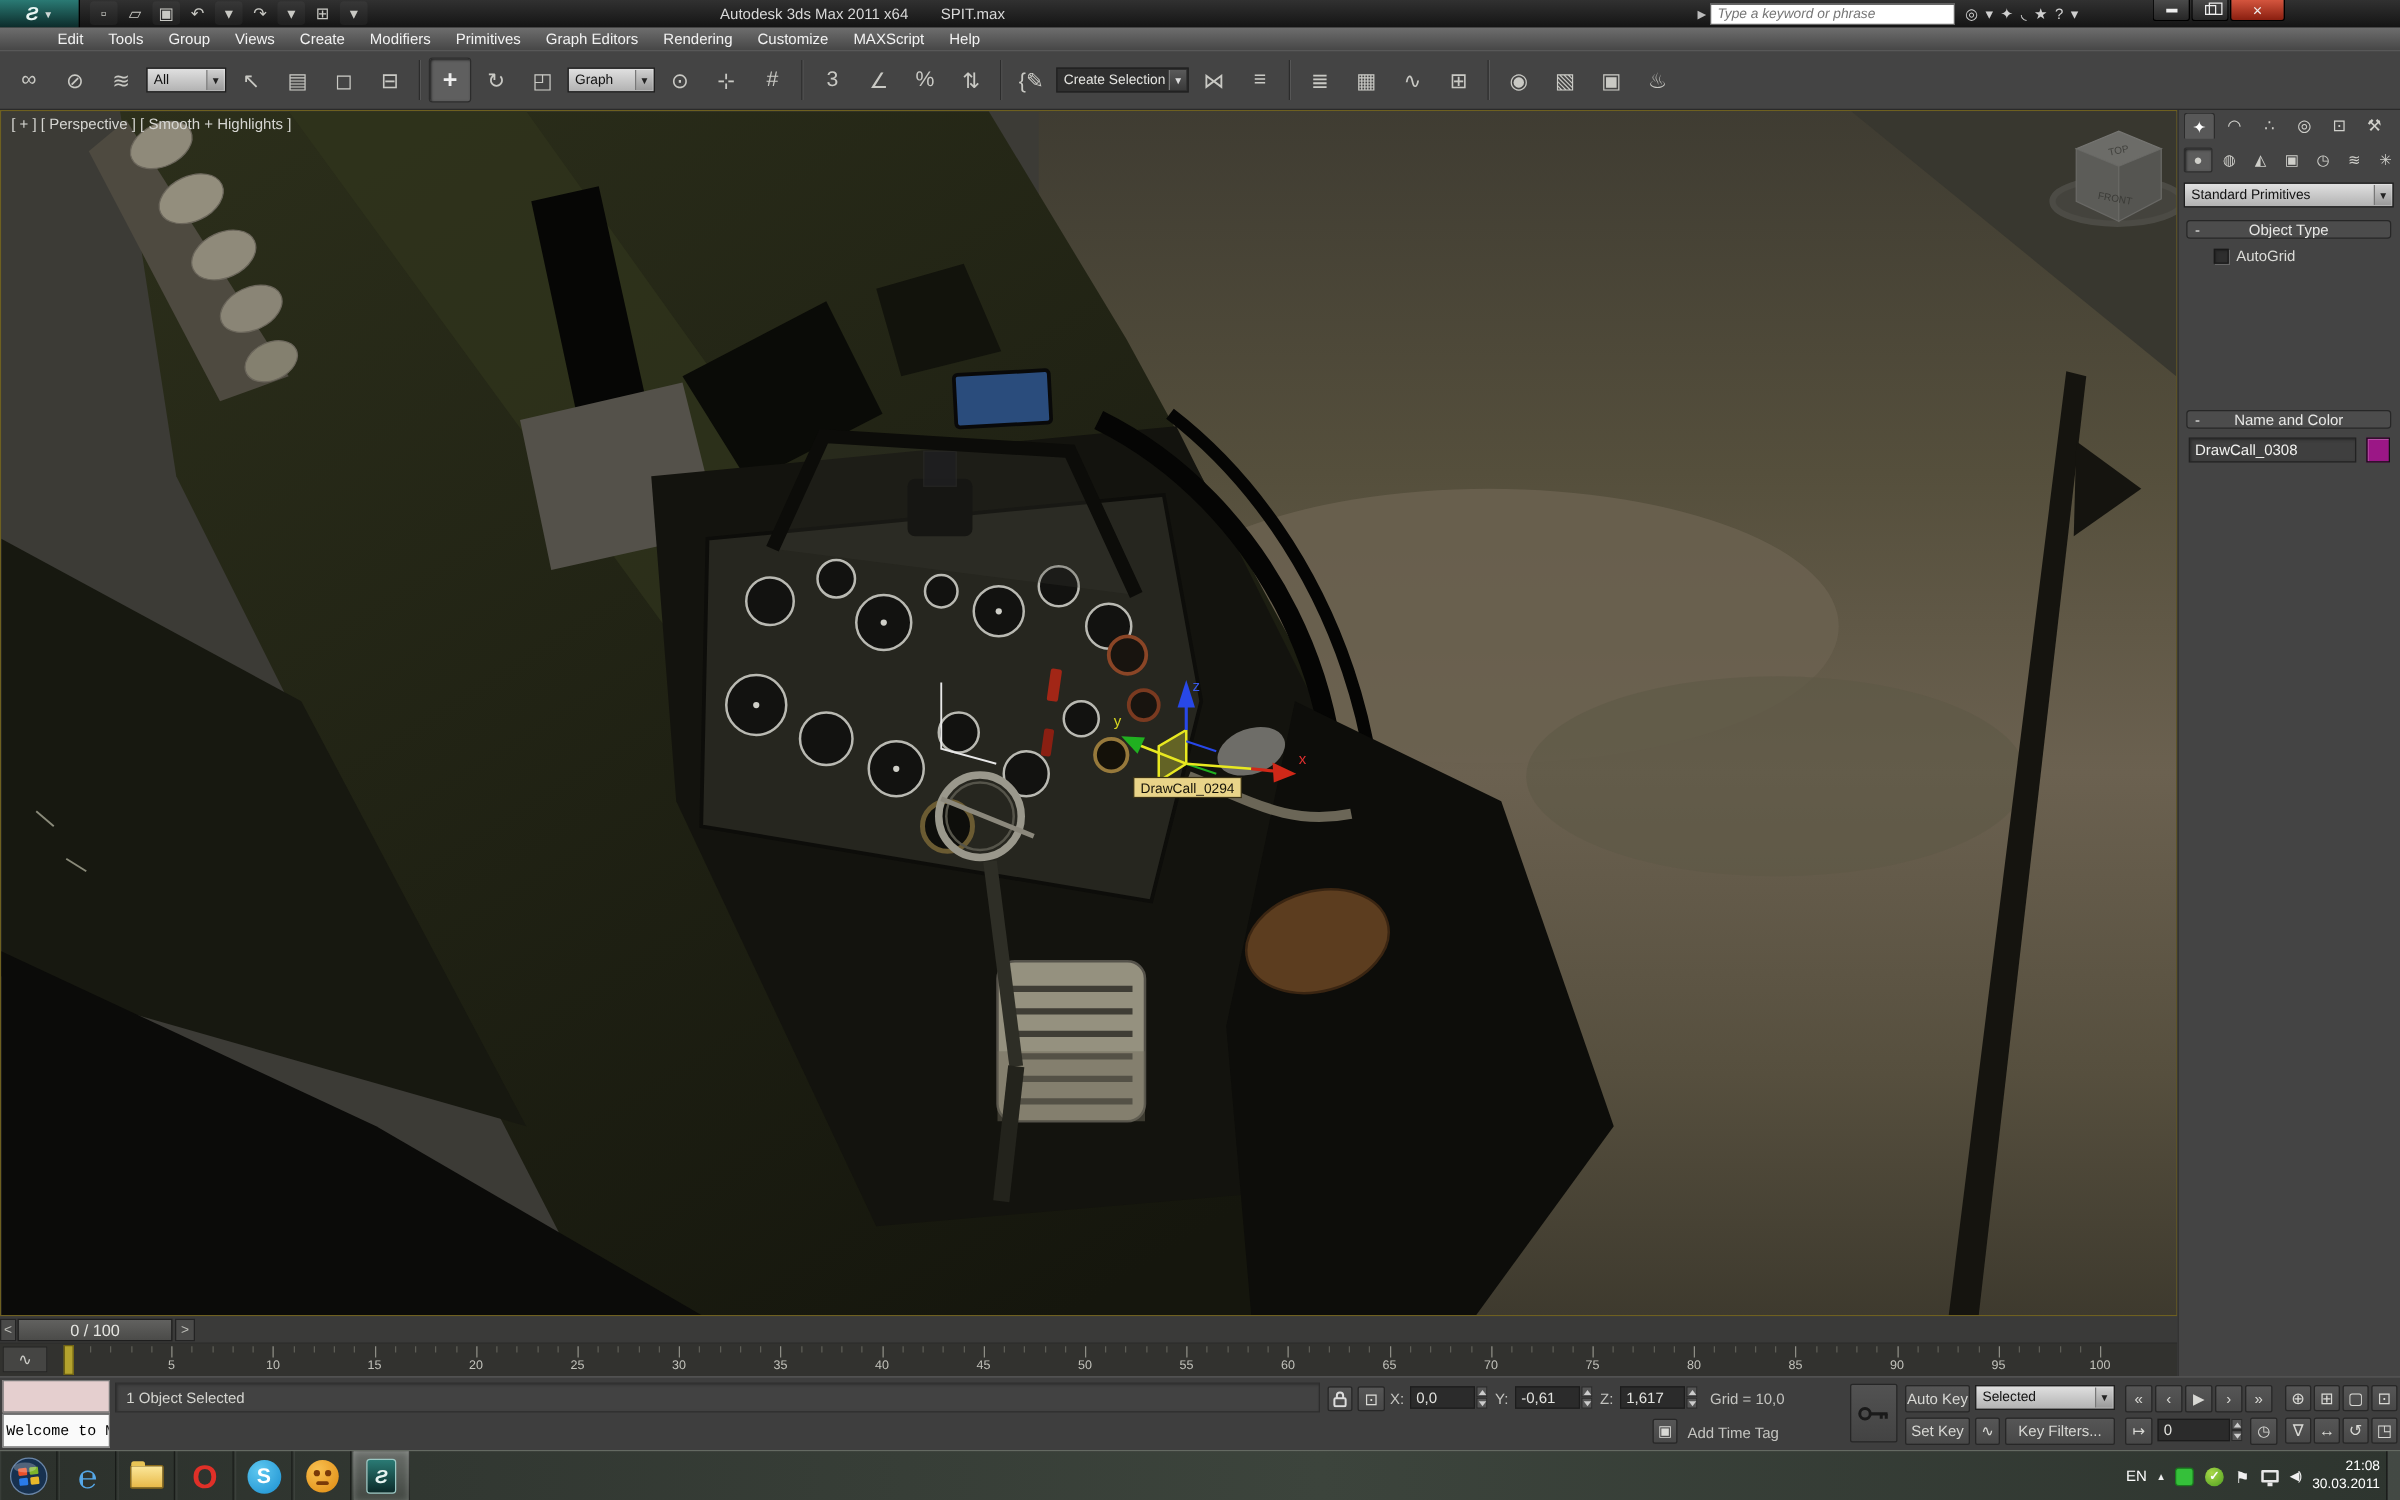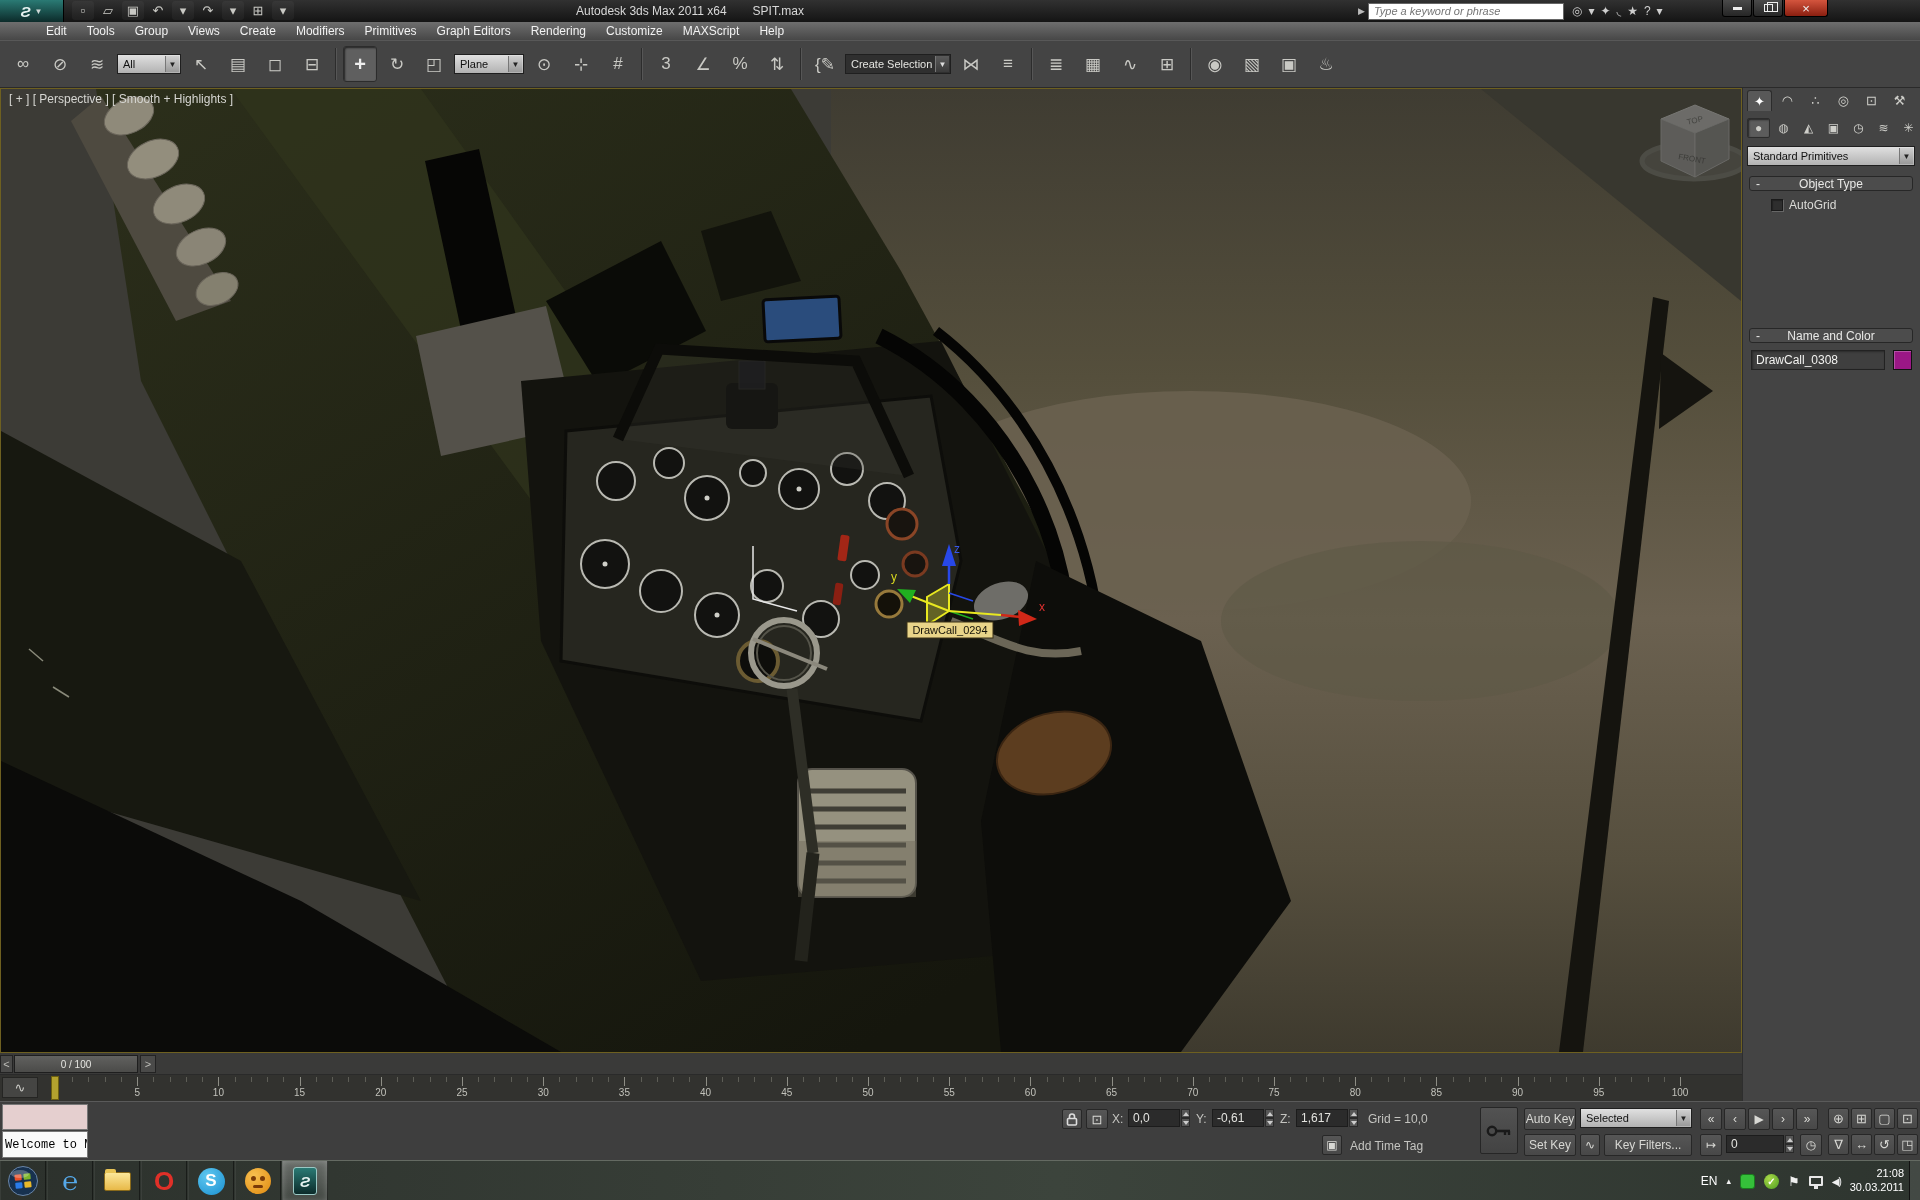--- a/index.html
+++ b/index.html
@@ -61,21 +61,21 @@
     background:#3c3b36; border:1px solid #6e6020; }
   #viewport-label { position:absolute; left:8px; top:3px; color:#d6d6d2; font-size:12px; z-index:5; }
   #viewport svg { position:absolute; left:0; top:0; }
   
   #timeslider { position:absolute; left:0; top:965px; width:1742px; height:22px; background:#3a3a39;
     border-bottom:1px solid #2a2a2a; }
   .ts-btn { position:absolute; top:2px; height:18px; background:#4a4a49; border:1px solid #232323;
     color:#bdbdb8; font-size:11px; display:flex; align-items:center; justify-content:center; }
   #ts-knob { position:absolute; left:14px; top:2px; width:124px; height:18px;
     background:linear-gradient(#61615f,#4b4b49); border:1px solid #1e1e1e; color:#e6e6e2;
-    font-size:10px; display:flex; align-items:center; justify-content:center; }
+    font-size:13px; display:flex; align-items:center; justify-content:center; }
   #trackbar { position:absolute; left:0; top:987px; width:1742px; height:26px; background:#32322f; }
   #mini-curve-btn { position:absolute; left:2px; top:2px; width:36px; height:21px; background:#454543;
     border:1px solid #252523; color:#cfcfca; font-size:13px; display:flex; align-items:center; justify-content:center; }
   #ruler { position:absolute; left:42px; top:0; right:0; height:26px; }
   .tick { position:absolute; top:2px; width:1px; height:5px; background:#5d5d56; }
   .tick.major { height:9px; background:#8d8d85; }
   .tick-label { position:absolute; top:12px; transform:translateX(-50%); font-size:10px; color:#c2c2bb; }
   #playhead { position:absolute; left:51px; top:1px; width:8px; height:24px; background:#b3a22e;
     border:1px solid #6d6010; z-index:3; }
   
@@ -222,21 +222,21 @@
     </div>
     <div class="tbtn">↖</div>
     <div class="tbtn">▤</div>
     <div class="tbtn">◻</div>
     <div class="tbtn">⊟</div>
     <div class="tsep"></div>
     <div class="tbtn active">+</div>
     <div class="tbtn">↻</div>
     <div class="tbtn">◰</div>
     <div class="combo" style="width: 70px;">
-      <span>Plane</span>
+      <span>Graph</span>
       <span class="arrow">▼</span>
     </div>
     <div class="tbtn">⊙</div>
     <div class="tbtn">⊹</div>
     <div class="tbtn">#</div>
     <div class="tsep"></div>
     <div class="tbtn">3</div>
     <div class="tbtn">∠</div>
     <div class="tbtn">%</div>
     <div class="tbtn">⇅</div>
@@ -573,20 +573,21 @@
       <span>Name and Color</span>
     </div>
     <input id="name-field" value="DrawCall_0308" style="">
     <div id="color-swatch" style="background: rgb(155, 23, 134);"></div>
   </div>
 </div>
 
 <div id="statusbar">
   <div id="listener-pink"></div>
   <div id="listener-white">Welcome to M</div>
+  <div class="prompt-box" style="left:92px;top:4px;width:964px;height:24px;">1 Object Selected</div>
 
   <div class="sbtn" style="left:1062px;top:7px;width:20px;height:20px;">
     <svg width="14" height="14" viewBox="0 0 14 14">
       <rect x="2.5" y="6.5" width="9" height="6.5" rx="1" fill="none" stroke="#ddd" stroke-width="1.6"></rect>
       <path d="M4.5 6.5 V4.5 a2.5 2.5 0 0 1 5 0 V6.5" fill="none" stroke="#ddd" stroke-width="1.6"></path>
     </svg>
   </div>
   <div class="sbtn" style="left:1086px;top:7px;width:22px;height:20px;font-size:13px;">⊡</div>
 
   <span class="coord-label" style="left:1112px;">X:</span>

